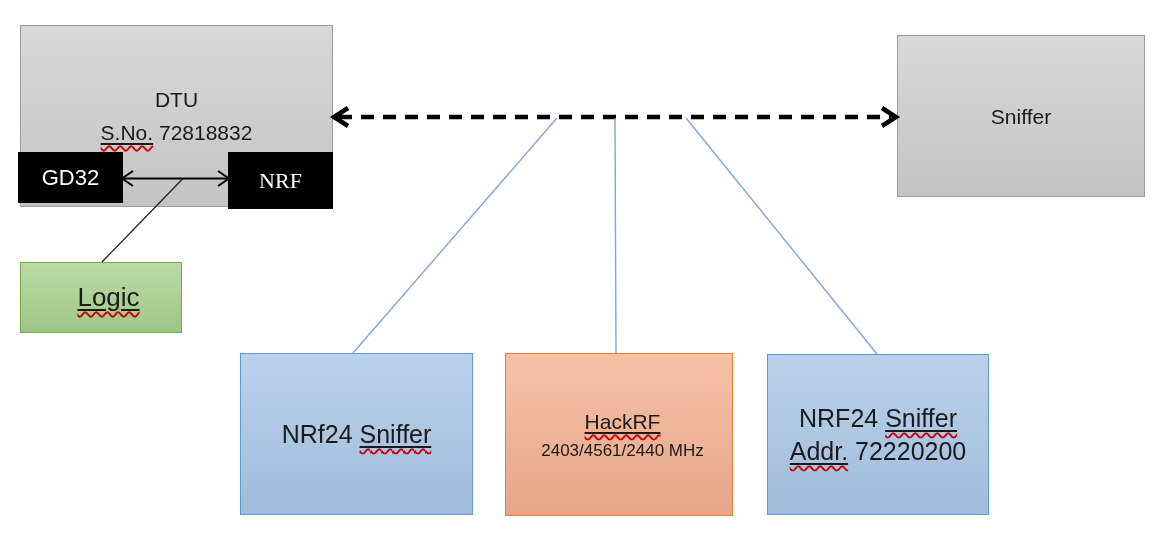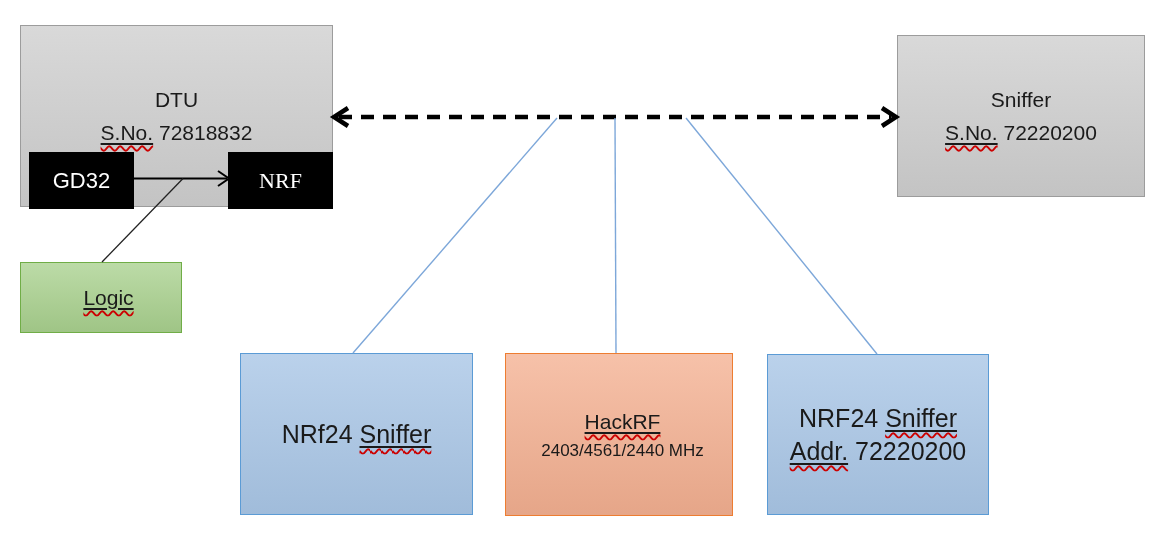--- a/index.html
+++ b/index.html
@@ -13,36 +13,36 @@
     background: linear-gradient(rgba(255,255,255,.22), rgba(0,0,0,.05)), var(--box-gray);
     border:1px solid var(--gray-border);
     font-size:21px; line-height:33px;
   }
   .black-box {
     background: var(--black); color:#fff; font-size:22px;
   }
   .green-box {
     background: linear-gradient(rgba(255,255,255,.22), rgba(0,0,0,.06)), var(--green-fill);
     border:1.5px solid var(--green-border);
-    font-size:21px;
+    font-size:26px;
     padding-left:15px;
   }
   .blue-box {
     background: linear-gradient(rgba(255,255,255,.20), rgba(0,0,0,.05)), var(--blue-fill);
     border:1.5px solid var(--blue-border);
     font-size:25px; line-height:33px;
   }
   .orange-box {
     background: linear-gradient(rgba(255,255,255,.22), rgba(0,0,0,.06)), var(--orange-fill);
     border:1.5px solid var(--orange-border);
     padding-left:7px;
   }
 
   #dtu-box      { left:20px;  top:25px;  width:313px; height:182px; }
-  #gd32-box     { left:29px;  top:152px; width:105px; height:57px; }
+  #gd32-box     { left:18px;  top:152px; width:105px; height:51px; }
   #nrf-box      { left:228px; top:152px; width:105px; height:57px;font-family:Liberation Serif, serif; }
   #logic-box    { left:20px;  top:262px; width:162px; height:71px; }
   #inverter-box { left:897px; top:35px;  width:248px; height:162px; }
   #sniffer1-box { left:240px; top:353px; width:233px; height:162px; }
   #hackrf-box   { left:505px; top:353px; width:228px; height:163px; }
   #sniffer2-box { left:767px; top:354px; width:222px; height:161px; }
 
   #hackrf-box .title { font-size:21px; line-height:32px; }
   #hackrf-box .small { font-size:17px; line-height:26px; }
 
@@ -74,21 +74,20 @@
   <div id="nrf-box" class="box black-box">
     <span>NRF</span>
   </div>
 
   <div id="logic-box" class="box green-box">
     <span class="sq"><span class="ul">Logic</span></span>
   </div>
 
   <div id="inverter-box" class="box gray-box">
     <div>Sniffer</div>
-    <div><span class="sq"><span class="ul">S.No.</span></span> <span>72220200</span></div>
   </div>
 
   <div id="sniffer1-box" class="box blue-box">
     <div><span>NRf24</span> <span class="sq"><span class="ul">Sniffer</span></span></div>
   </div>
 
   <div id="hackrf-box" class="box orange-box">
     <div class="title"><span class="sq"><span class="ul">HackRF</span></span></div>
     <div class="small">2403/4561/2440 MHz</div>
   </div>

